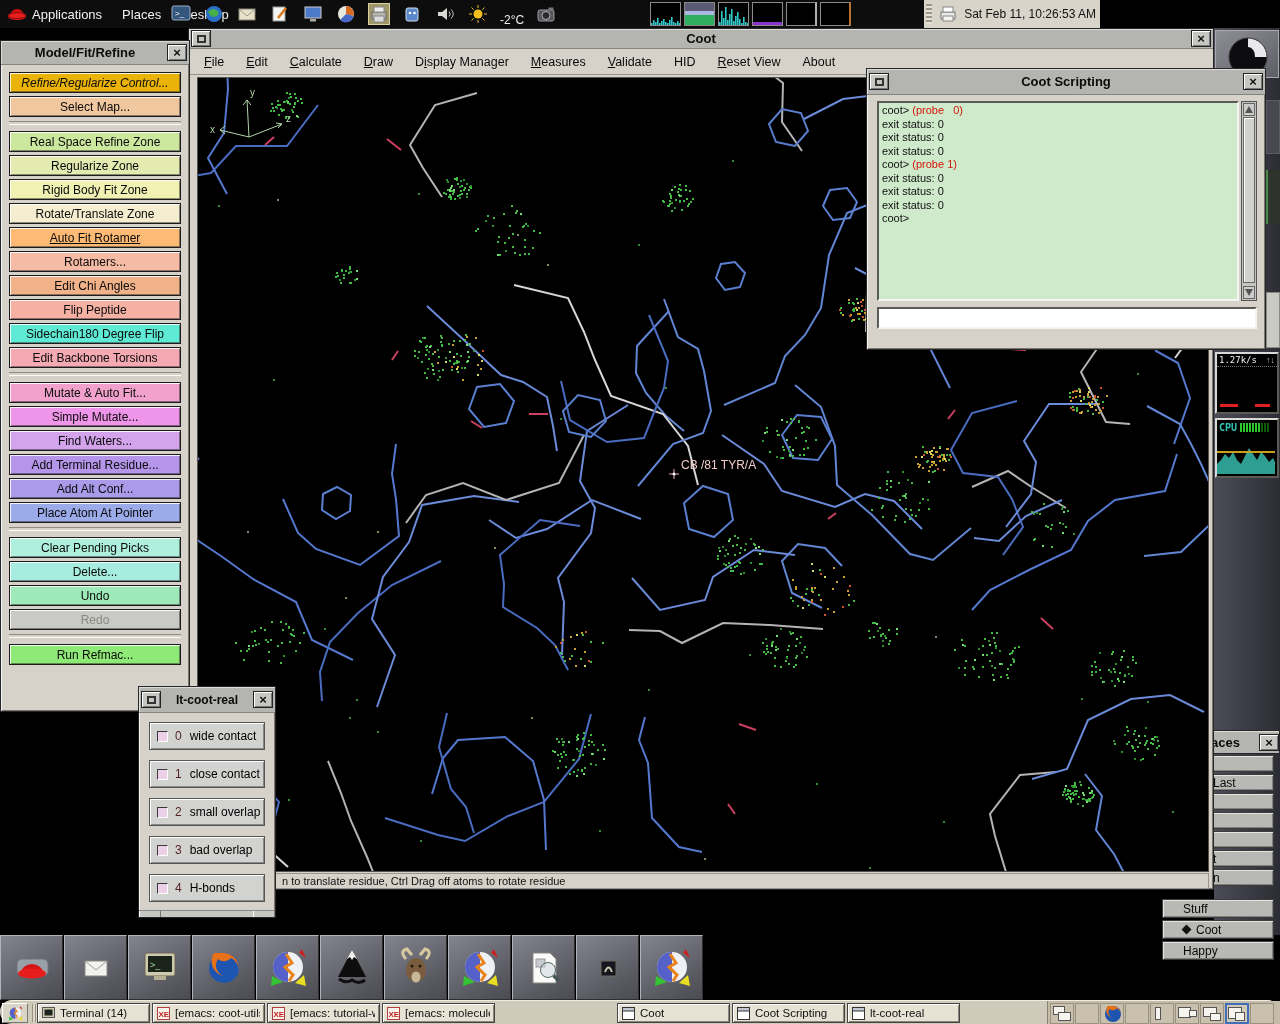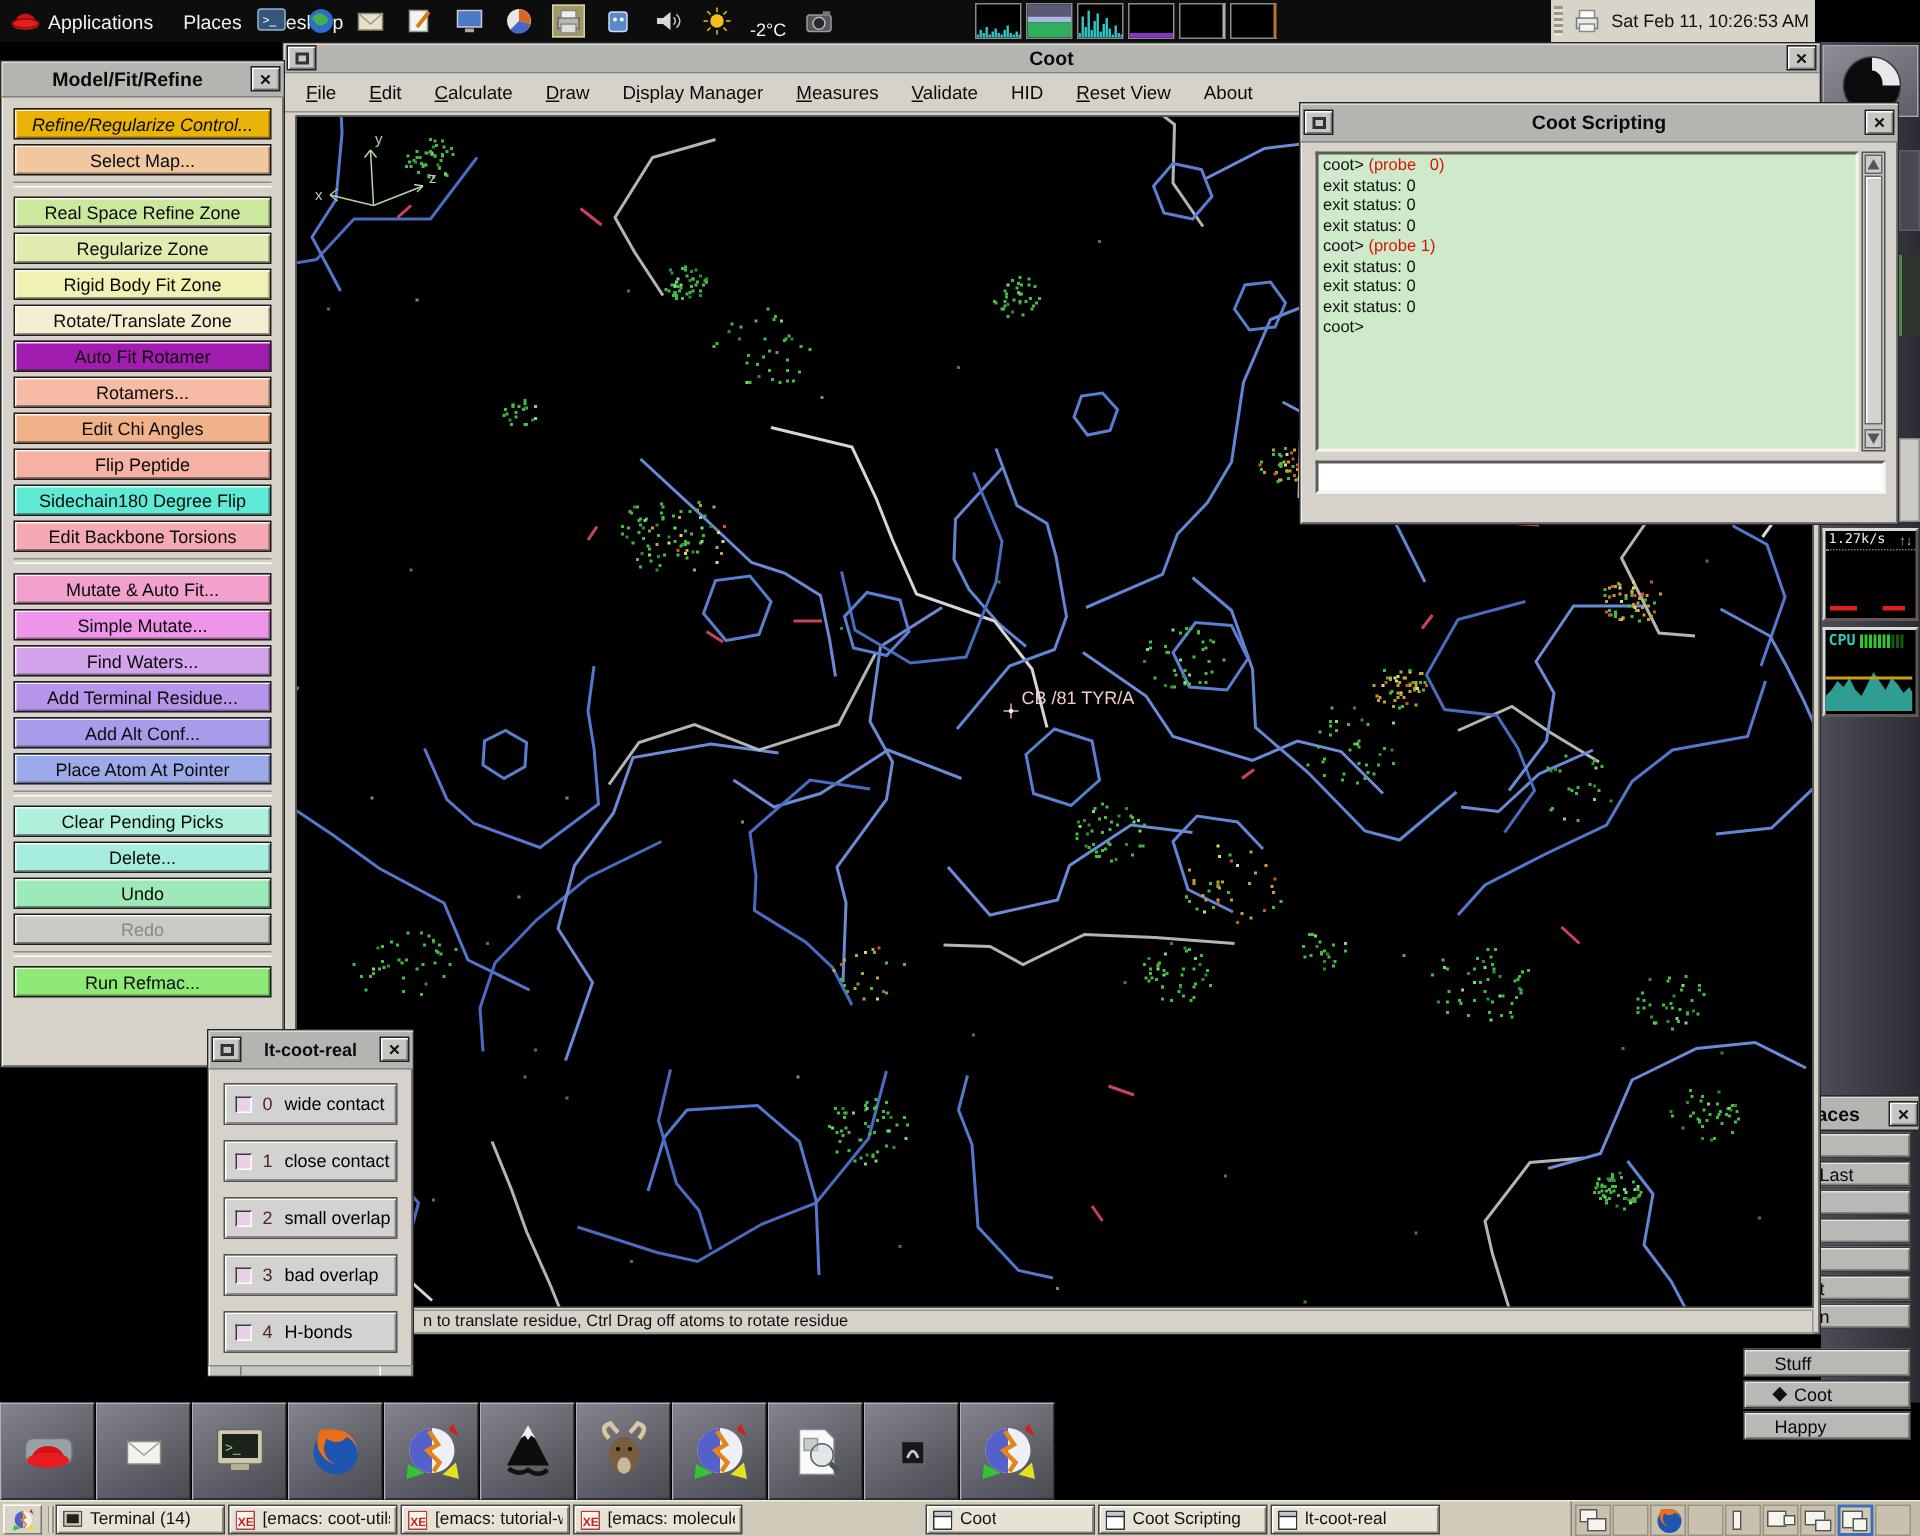--- a/index.html
+++ b/index.html
@@ -18,21 +18,21 @@
             box-shadow: inset 1px 1px 0 #fff, inset -1px -1px 0 #76767a;
             display:flex; align-items:center; justify-content:center;
             font-weight:bold; font-size:13px; line-height:1; color:#111; flex:0 0 auto; }
   .tb-iconbox .inner { width:9px; height:8px; border:2px solid #333; background:#c6c6c2; }
 
   .gbtn { border:1px solid #1c1c1c; font-size:12px; color:#0a0a0a;
           box-shadow: inset 1px 1px 0 rgba(255,255,255,.85), inset -1px -1px 0 rgba(40,40,40,.5);
           display:flex; align-items:center; justify-content:center; white-space:nowrap; }
 
   
-  .top-panel { position:absolute; left:0; top:0; width:1210px; height:28px; background:#0d0d0d; z-index:10; }
+  .top-panel { position:absolute; left:0; top:0; width:1100px; height:28px; background:#0d0d0d; z-index:10; }
   .hat { position:absolute; left:6px; top:3px; }
   .panel-menus { position:absolute; left:32px; top:0; height:28px; display:flex; gap:20px; align-items:center; }
   .panel-menu { color:#f2f2f2; font-size:13px; cursor:default; }
   .panel-icons { position:absolute; left:170px; top:0; height:28px; display:flex; gap:11px; align-items:center; }
   .picon { width:22px; height:22px; display:flex; align-items:center; justify-content:center; }
   .picon.highlight { background:#a09868; border:1px solid #d8d0a0; }
   .panel-temp { color:#f0f0f0; font-size:12px;margin-top:11px; }
   .panel-monitors { position:absolute; left:650px; top:2px; display:flex; gap:3px; }
   .monbox { width:31px; height:24px; background:#000; border:1px solid #8a8a8a; }
   .clock-block { position:absolute; right:0; top:0; height:28px; background:#d8d4ca;
@@ -135,21 +135,21 @@
 
   
   .dock { position:absolute; left:0; top:935px; height:65px; display:flex; z-index:4; }
   .dock-tile { width:63px; height:65px; margin-right:1px;
                background:linear-gradient(150deg,#84848e 0%,#5a5a63 70%,#4b4b53 100%);
                border:1px solid; border-color:#b2b2ba #2e2e34 #2e2e34 #b2b2ba;
                display:flex; align-items:center; justify-content:center; }
 
   
   .taskbar { position:absolute; left:0; top:1000px; width:1280px; height:24px; background:#cfcaba;
-             border-top:1px solid #f0ece0; z-index:6; }
+             border-top:1px solid #f0ece0; z-index:6;border-radius:12px; }
   .task-mini { position:absolute; left:2px; top:2px; width:26px; height:20px; background:#d8d4c6;
                border:1px solid; border-color:#fff #777 #777 #fff;
                display:flex; align-items:center; justify-content:center; }
   .task-grip { position:absolute; left:32px; top:3px; width:7px; height:18px;
                background:repeating-linear-gradient(90deg,#96927f 0 1px,#dcd8ca 1px 3px); }
   .task-btn { position:absolute; top:2px; width:113px; height:20px; background:#e6e2d4;
               border:1px solid #444;
               box-shadow: inset 1px 1px 0 #fff, inset -1px -1px 0 #8a867a;
               display:flex; align-items:center; gap:5px; padding:0 4px; overflow:hidden; }
   .task-btn span { font-size:11.5px; color:#111; white-space:nowrap; overflow:hidden; }
@@ -1398,21 +1398,21 @@
       <div class="tb-btn">×</div>
     </div>
     <div class="mfr-body" id="mfr-body">
         <div class="gbtn mfr-btn" style="background: #eab308; font-style: italic;">Refine/Regularize Control...</div>
         <div class="gbtn mfr-btn" style="background: rgb(241, 199, 160);">Select Map...</div>
         <div class="mfr-sep"></div>
         <div class="gbtn mfr-btn" style="background: rgb(204, 231, 158);">Real Space Refine Zone</div>
         <div class="gbtn mfr-btn" style="background: rgb(227, 235, 177);">Regularize Zone</div>
         <div class="gbtn mfr-btn" style="background: rgb(240, 241, 178);">Rigid Body Fit Zone</div>
         <div class="gbtn mfr-btn" style="background: rgb(245, 237, 207);">Rotate/Translate Zone</div>
-        <div class="gbtn mfr-btn" style="background: #a21caf;">Auto Fit Rotamer</div>
+        <div class="gbtn mfr-btn" style="background: #fdba74; text-decoration: underline;">Auto Fit Rotamer</div>
         <div class="gbtn mfr-btn" style="background: rgb(245, 187, 164);">Rotamers...</div>
         <div class="gbtn mfr-btn" style="background: rgb(241, 178, 137);">Edit Chi Angles</div>
         <div class="gbtn mfr-btn" style="background: rgb(245, 177, 163);">Flip Peptide</div>
         <div class="gbtn mfr-btn" style="background: #5eead4;">Sidechain180 Degree Flip</div>
         <div class="gbtn mfr-btn" style="background: rgb(245, 169, 179);">Edit Backbone Torsions</div>
         <div class="mfr-sep"></div>
         <div class="gbtn mfr-btn" style="background: rgb(241, 161, 203);">Mutate &amp; Auto Fit...</div>
         <div class="gbtn mfr-btn" style="background: rgb(238, 149, 233);">Simple Mutate...</div>
         <div class="gbtn mfr-btn" style="background: rgb(211, 163, 236);">Find Waters...</div>
         <div class="gbtn mfr-btn" style="background: rgb(181, 149, 233);">Add Terminal Residue...</div>

